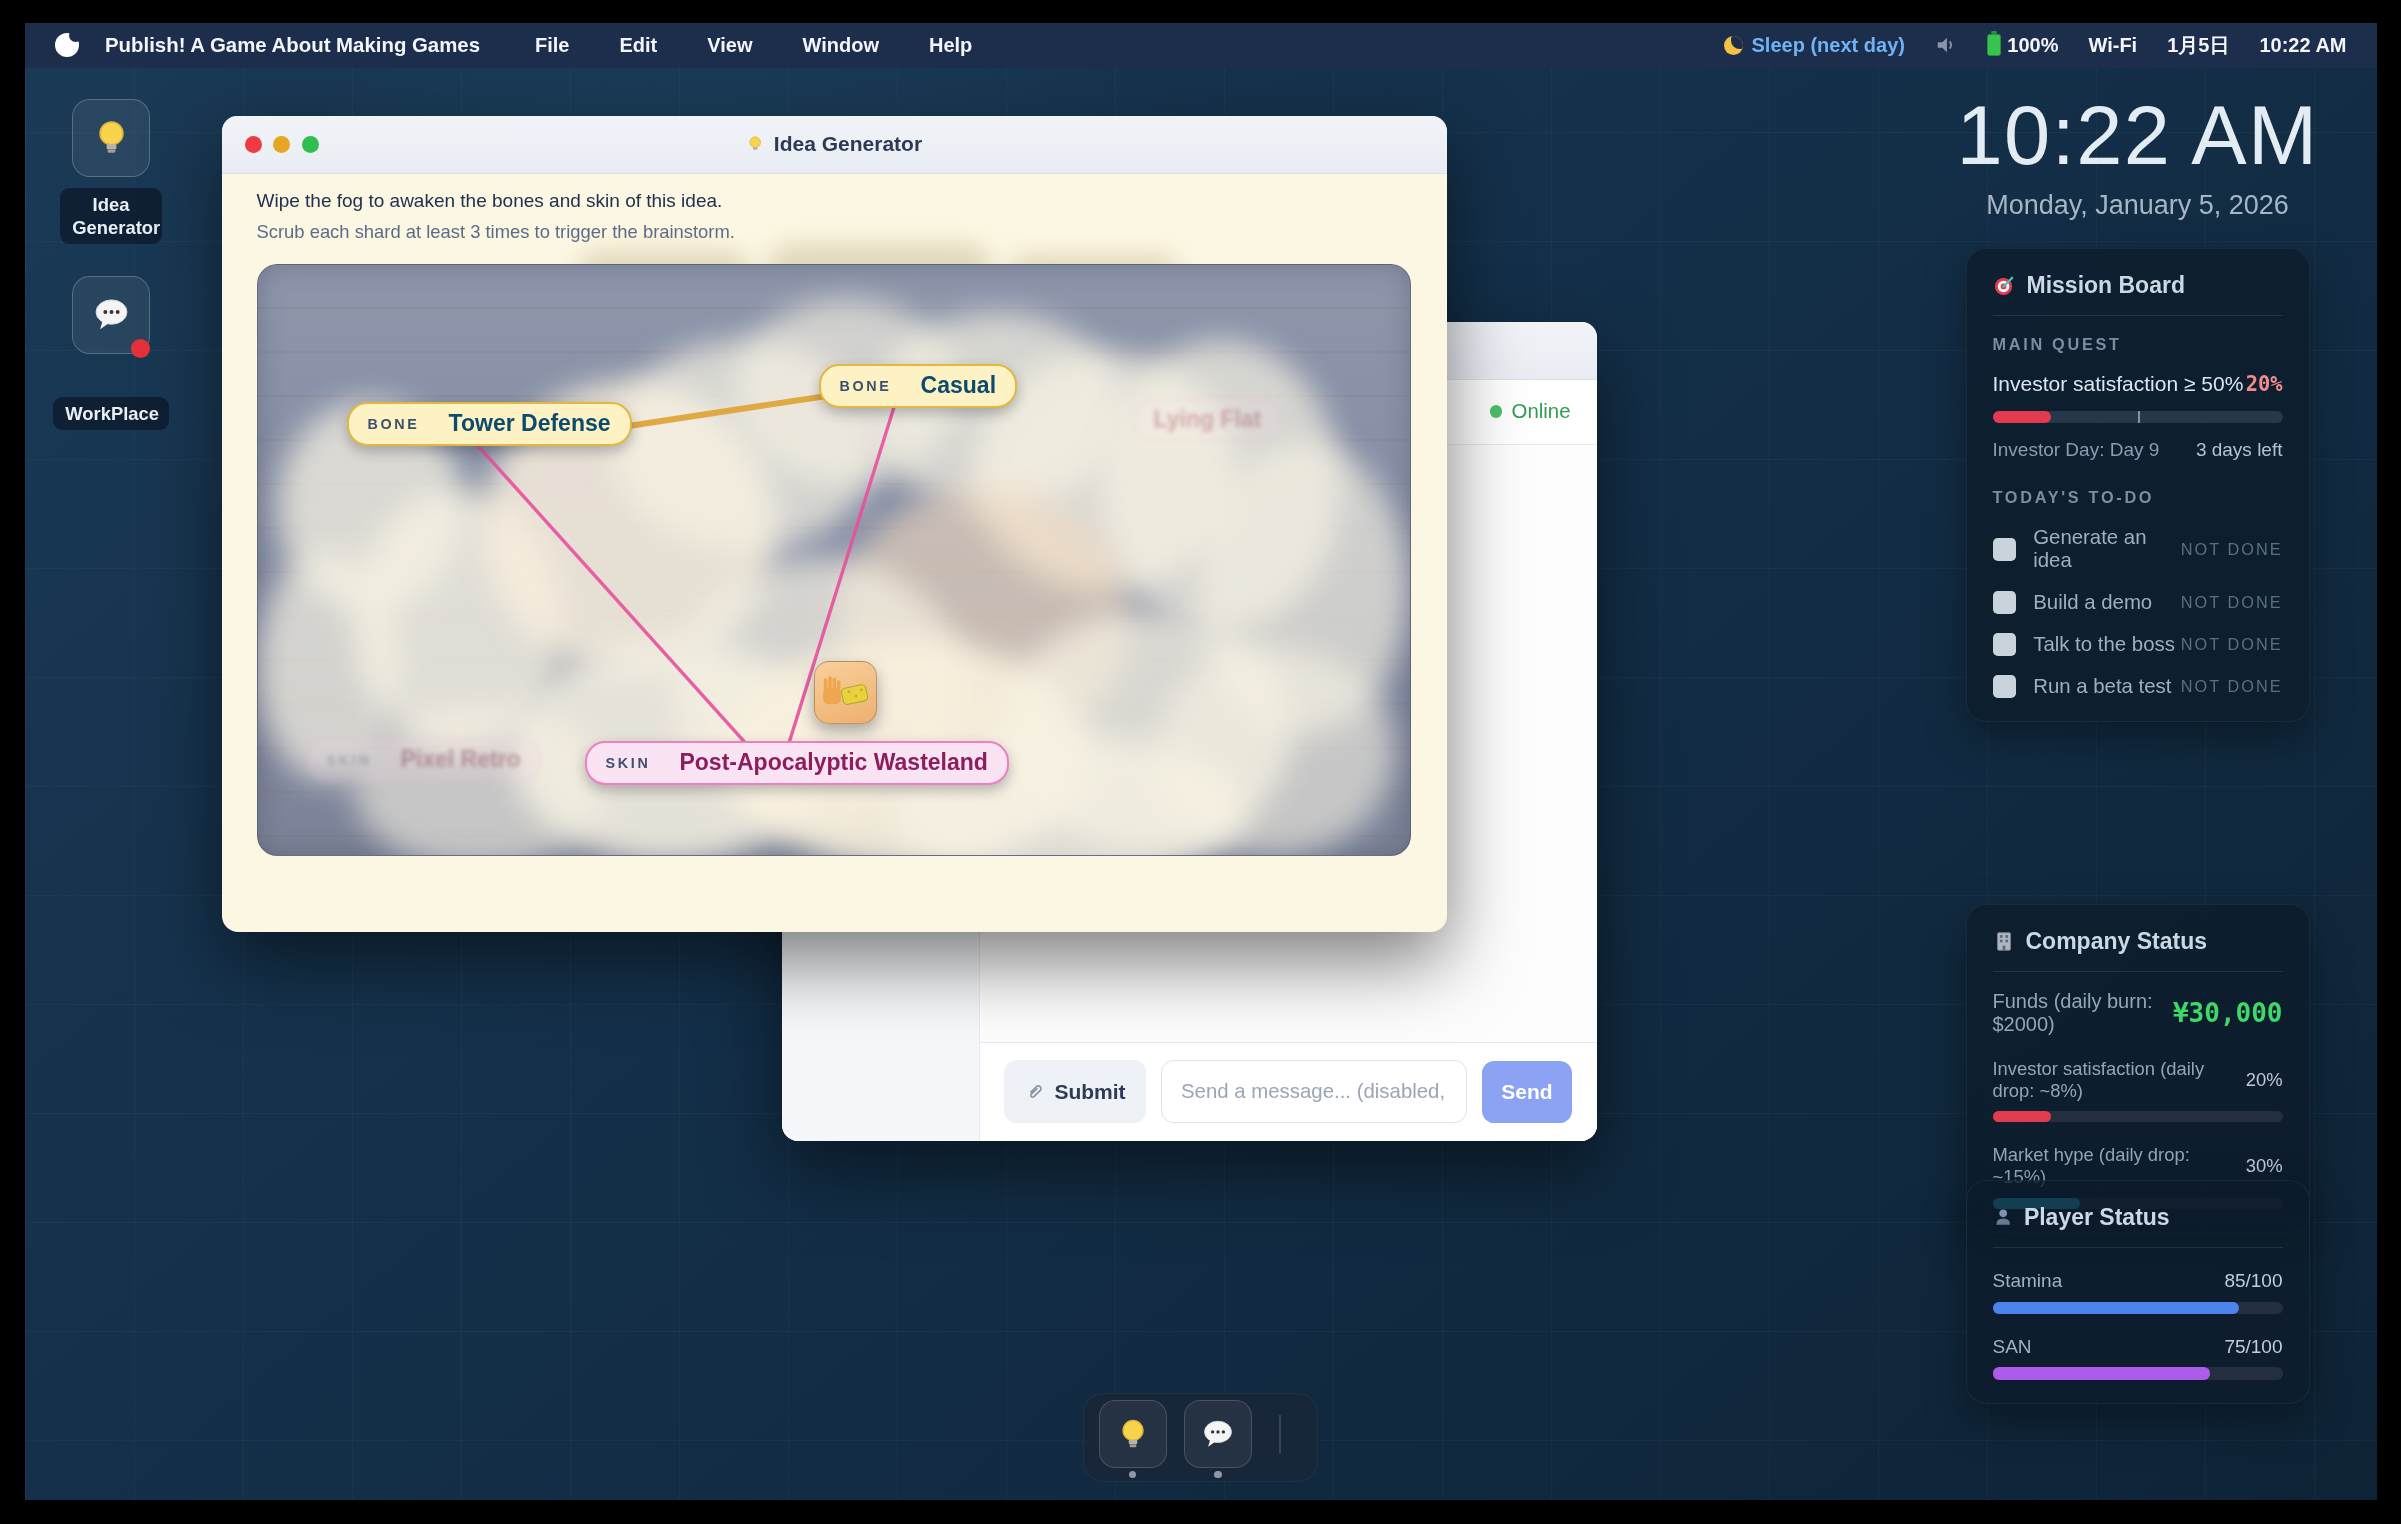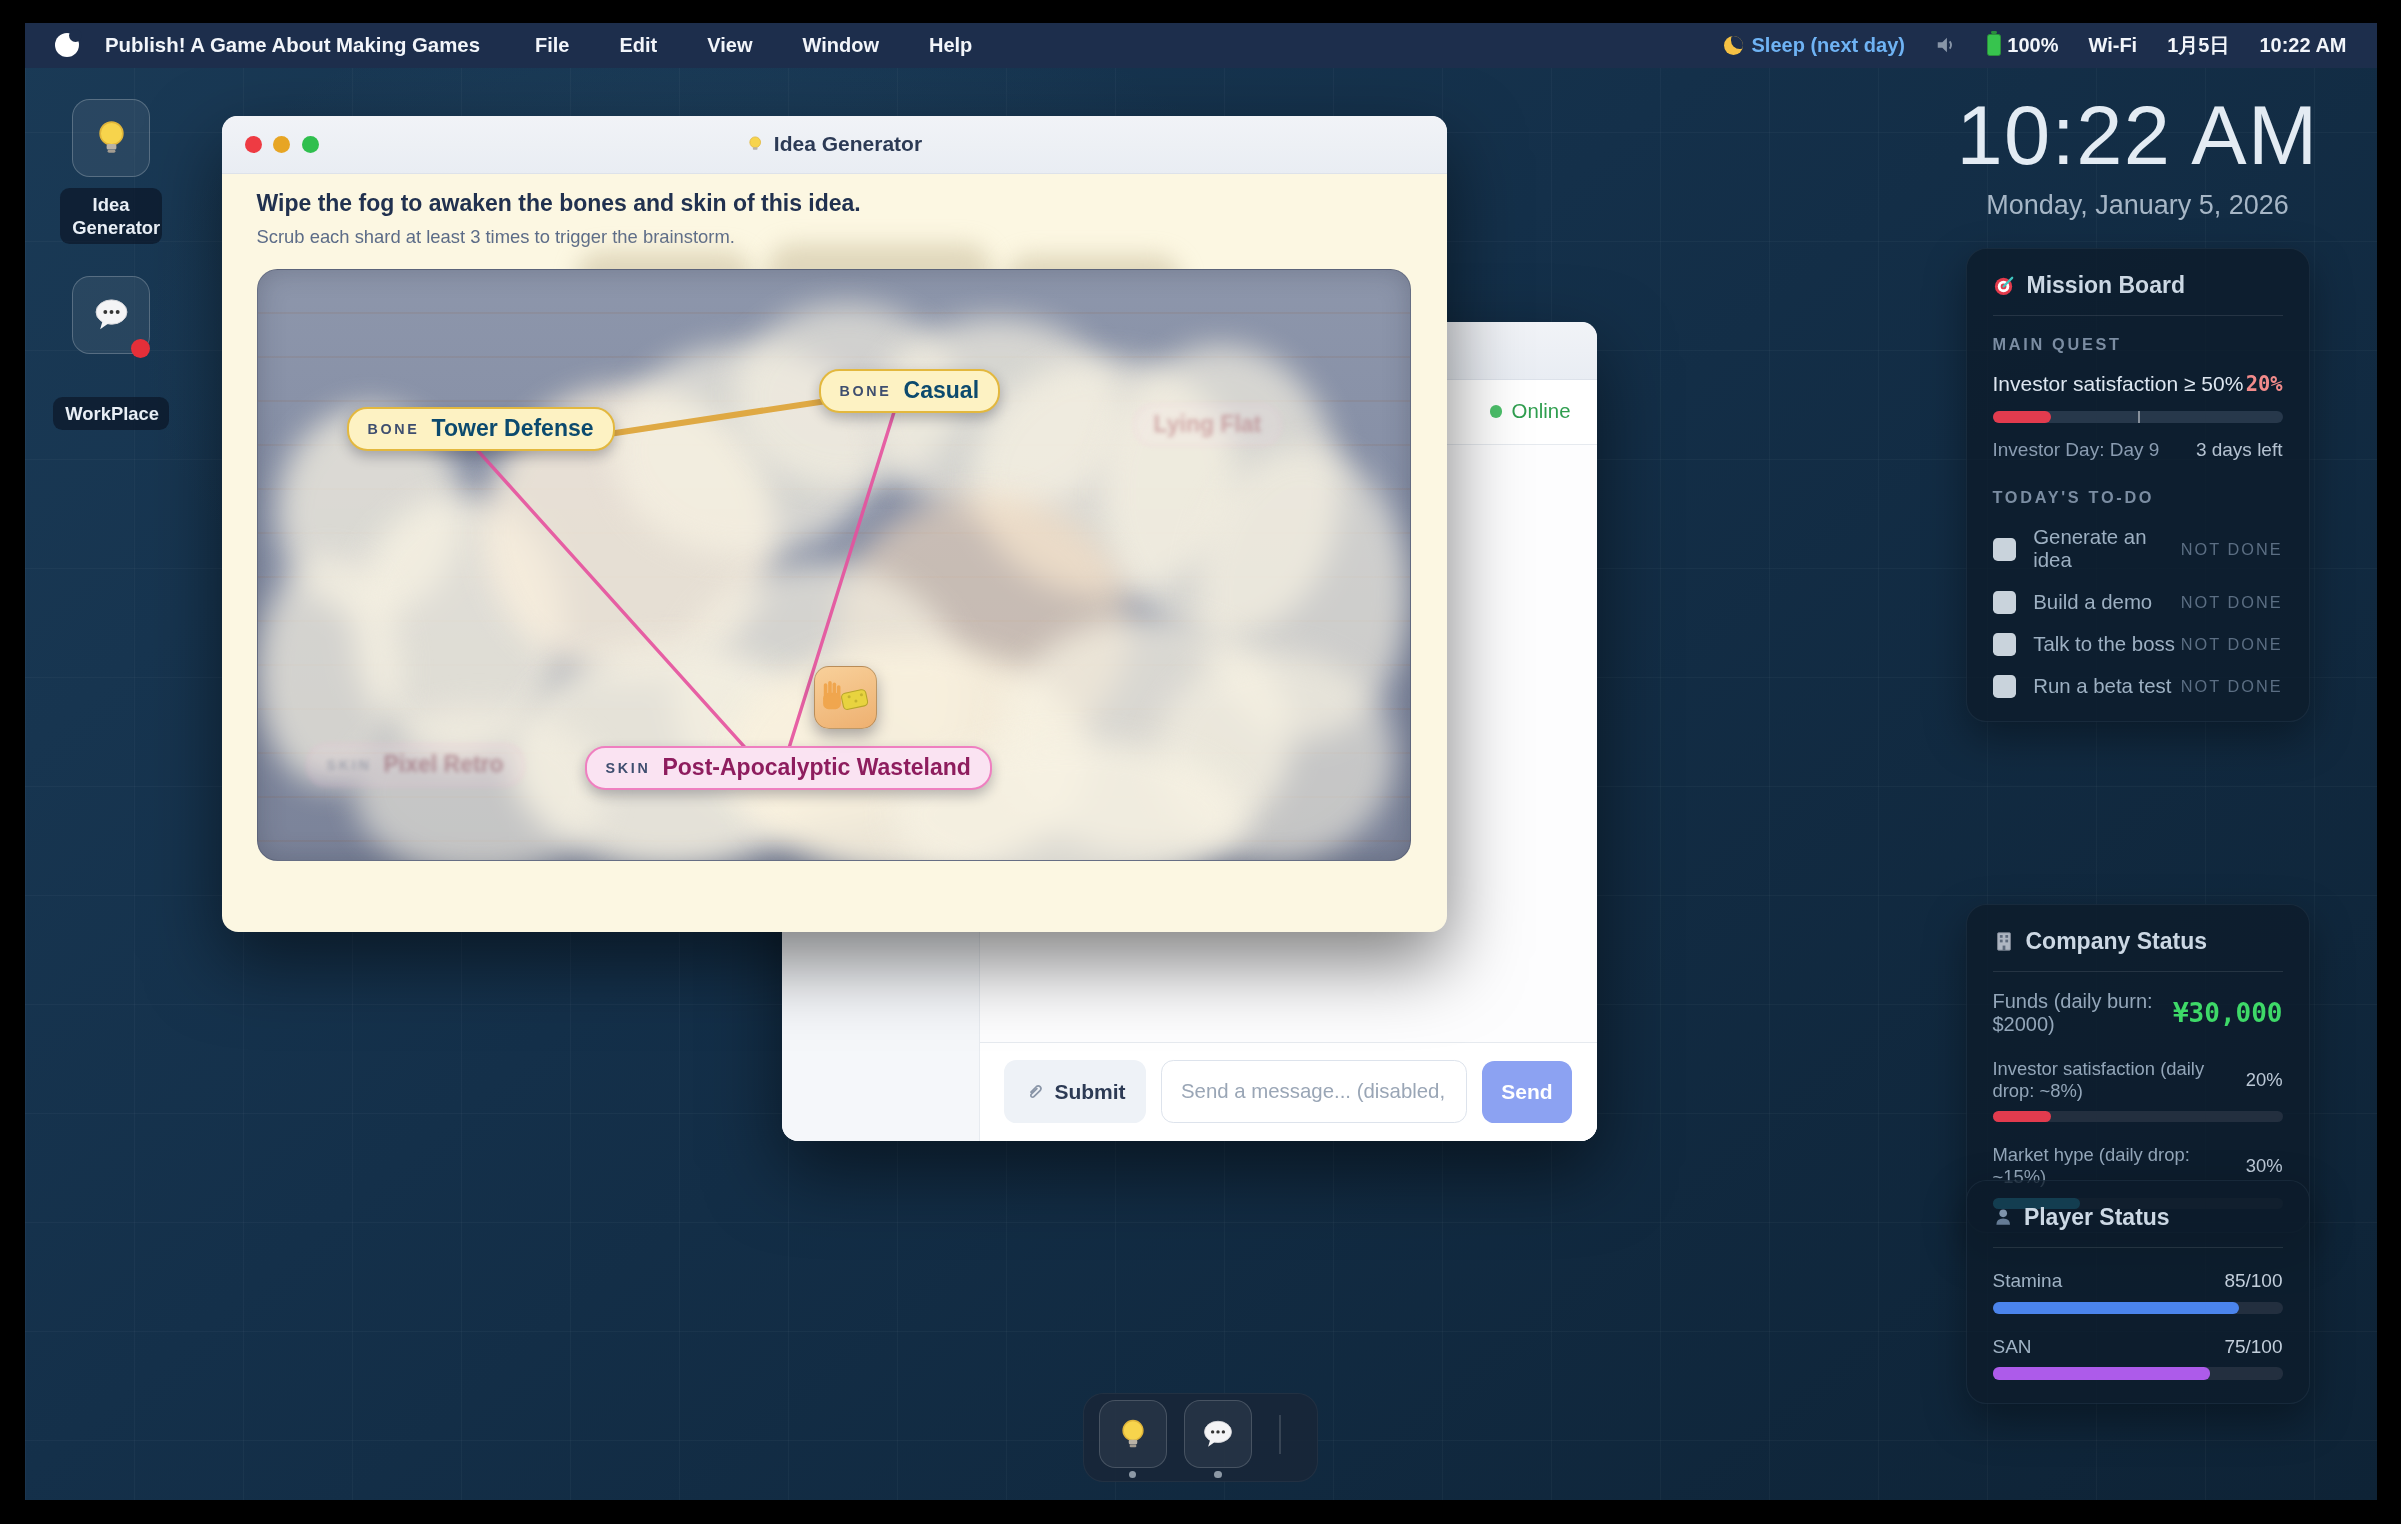--- a/index.html
+++ b/index.html
@@ -58,30 +58,30 @@
   .light{ width:17px; height:17px; border-radius:50%; }
   .l-red{ background:#ee3b43; } .l-yel{ background:#e7a524; } .l-grn{ background:#2fbf4e; }
 
   
   .idea-win{ left:197px; top:93px; width:1225px; height:816px; background:#fcf7e2; z-index:30; }
   .idea-title{ width:100%; display:flex; justify-content:center; align-items:center; gap:9.5px;
     font-size:21px; font-weight:600; color:#2c3a55; }
   .idea-body{ position:relative; padding:0 35px; }
   .ghost{ position:absolute; background:rgba(190,178,142,0.45); filter:blur(11px); border-radius:27px; pointer-events:none; }
   .eyebrow-orange{ margin-top:33px; font-size:17px; font-weight:bold; letter-spacing:4.8px; color:#dd6b20; }
-  .headline{ margin-top:16.3px; font-size:23px; font-weight:700; color:#21314f; }
+  .headline{ margin-top:16.3px; font-size:19px; font-weight:400; color:#21314f; }
   .subtext{ margin-top:9.5px; font-size:18.4px; color:#5c6c88; }
   .fog-canvas{ position:relative; margin-top:20.4px; width:1154px; height:592px; border-radius:20.4px; overflow:hidden;
     background:linear-gradient(180deg,#8d96ab 0%, #858ea5 45%, #7b8399 100%);
     border:1.4px solid rgba(55,62,84,0.45); box-shadow:inset 0 0 27px rgba(30,35,55,0.25); }
   .fog-canvas::before{ content:""; position:absolute; inset:0;
     background:repeating-linear-gradient(180deg, transparent 0 42px, rgba(140,80,40,0.10) 42px 44px); }
   .fog{ position:absolute; border-radius:50%; background:#f7f2e3; filter:blur(15px); }
   .edges{ position:absolute; left:0; top:0; }
-  .node{ position:absolute; display:flex; align-items:center; gap:12px; height:44px; padding:0 19px;
+  .node{ position:absolute; display:flex; align-items:center; gap:29px; height:44px; padding:0 19px;
     border-radius:20.4px; box-shadow:0 5.4px 12.3px rgba(20,25,45,0.28); }
   .node .tag{ font-size:14.3px; font-weight:bold; letter-spacing:2.7px; color:#3e4e6f; }
   .node .name{ font-size:23px; font-weight:bold; }
   .node-bone{ background:#fdf2c3; border:2px solid #e3b83e; }
   .node-bone .name{ color:#0c4a6e; }
   .node-skin{ background:#fae3f2; border:2px solid #ef7fc0; }
   .node-skin .name{ color:#8e1d5e; }
   .node-ghost{ box-shadow:none; filter:blur(2px); opacity:.55; }
   .ghost-pixel{ background:rgba(246,210,230,0.25); border:2px solid rgba(240,140,190,0.18); }
   .ghost-pixel .tag{ color:rgba(62,78,111,0.55); }

